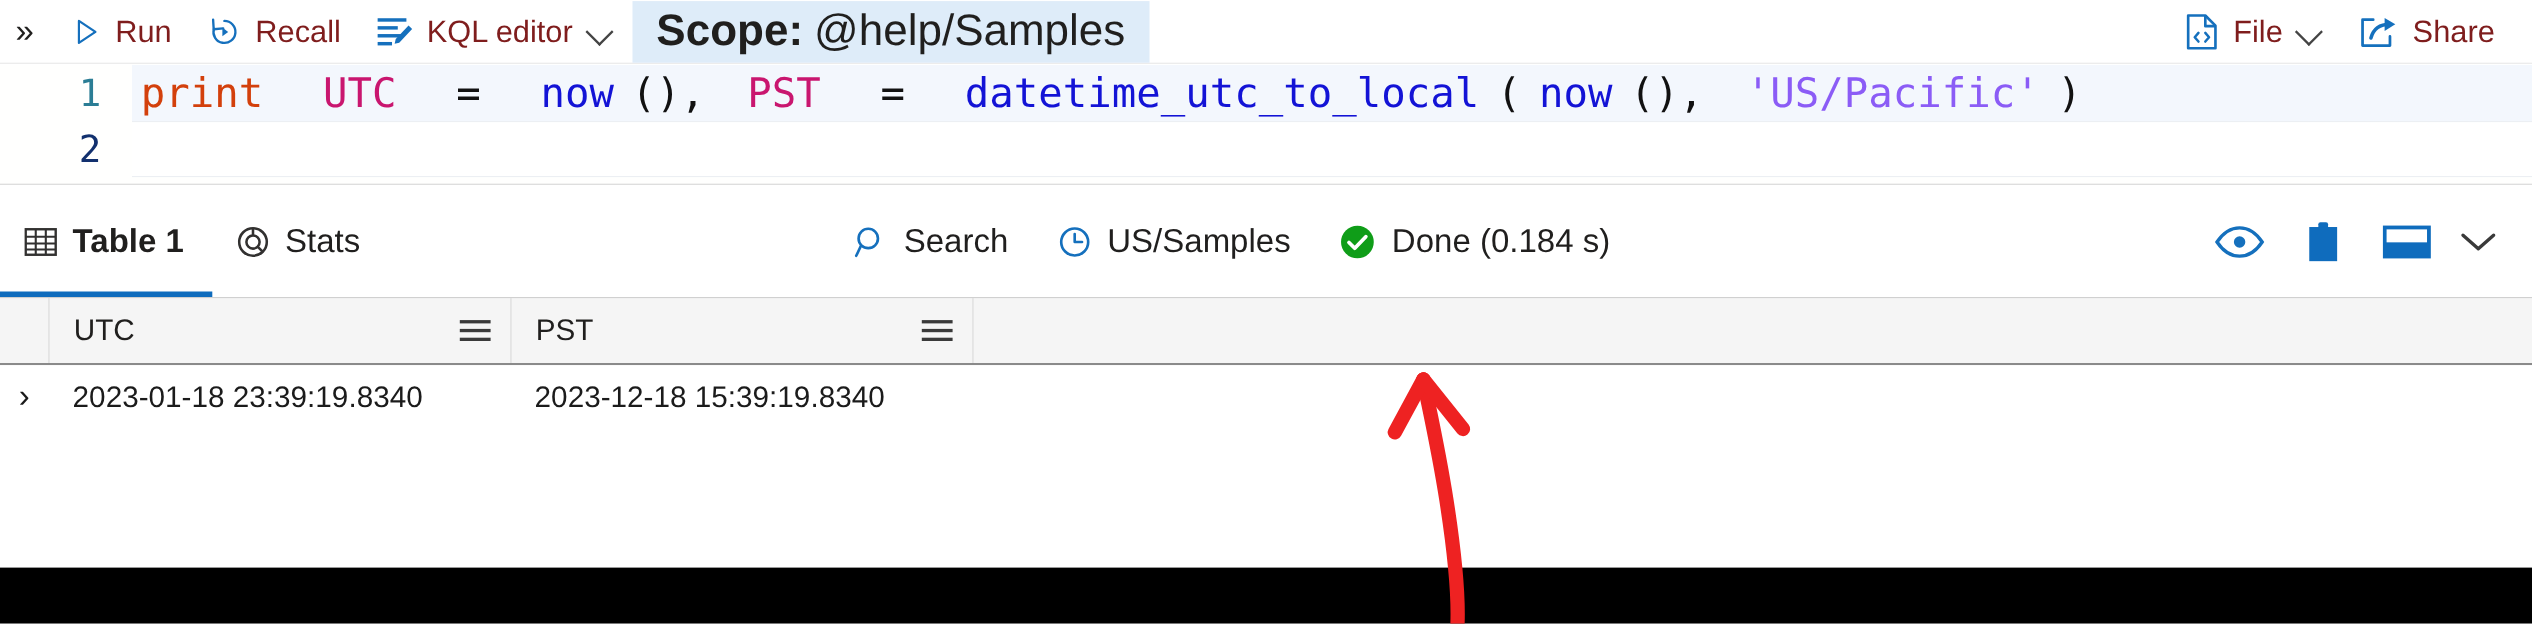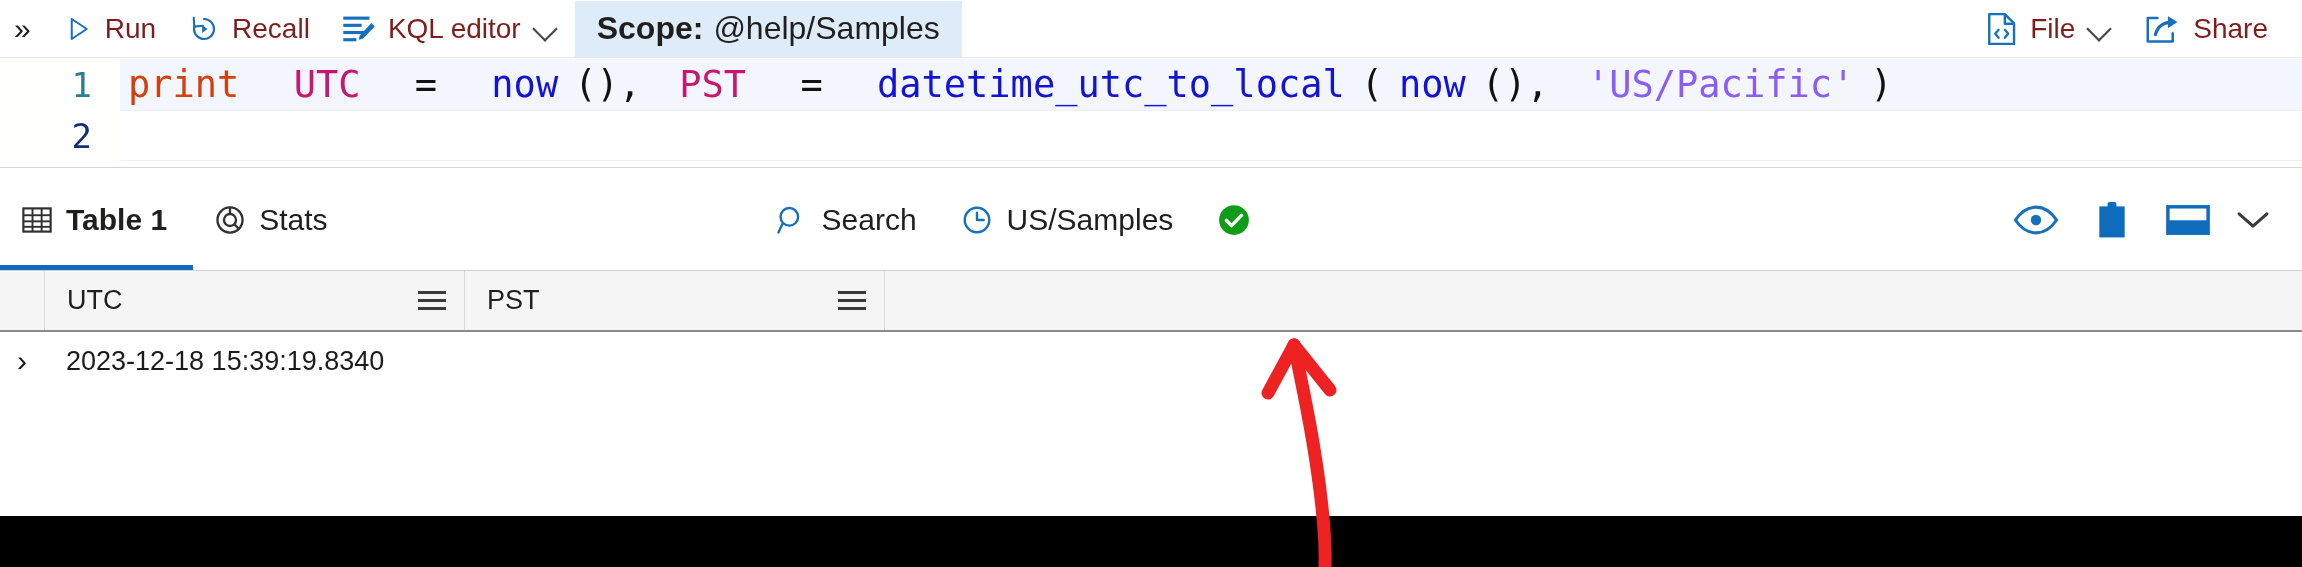--- a/index.html
+++ b/index.html
@@ -49,21 +49,21 @@
     font-size: 30px;
     color: #201f1e;
     display: flex;
     align-items: center;
     height: 100%;
   }
 
   .scope-pill {
     background: #deecf9;
     color: #201f1e;
-    font-size: 32px;
+    font-size: 40px;
     height: 56px;
     display: flex;
     align-items: center;
     padding: 0 22px;
     white-space: nowrap;
   }
   .scope-pill b { font-weight: bold; }
   .scope-pill span.scope-val { font-weight: normal; margin-left: 10px; }
 
   .chevdown {
@@ -429,20 +429,21 @@
         <span>US/Samples</span>
       </div>
 
       <div class="rtool">
         <span class="icon">
           <svg width="34" height="34" viewBox="0 0 24 24" aria-hidden="true">
             <circle cx="12" cy="12" r="10.5" fill="#0f9d18"></circle>
             <path d="M6.6 12.3 L10.3 16 L17.4 8.6" fill="none" stroke="#ffffff" stroke-width="2.4" stroke-linecap="round" stroke-linejoin="round"></path>
           </svg>
         </span>
+        <span>Done (0.184 s)</span>
       </div>
 
     </div>
 
     <div class="rright">
       <div class="ricon-btn">
         <svg width="46" height="32" viewBox="0 0 30 20" aria-hidden="true">
           <path d="M1.6 10 C6 3.4 11 1.6 15 1.6 C19 1.6 24 3.4 28.4 10 C24 16.6 19 18.4 15 18.4 C11 18.4 6 16.6 1.6 10 Z" fill="none" stroke="#1570bd" stroke-width="2"></path>
           <circle cx="15" cy="10" r="3.4" fill="#1570bd"></circle>
         </svg>
@@ -488,20 +489,21 @@
             <i></i>
             <i></i>
           </span>
       </div>
 
       <div class="gh-cell" style="flex:1"></div>
     </div>
 
     <div class="grid-row">
       <div class="gr-exp">›</div>
+      <div class="gr-cell" style="width:420px">2023-01-18 23:39:19.8340</div>
       <div class="gr-cell" style="width:420px">2023-12-18 15:39:19.8340</div>
     </div>
   </div>
 
   <div class="black-bar"></div>
 
   <svg class="annot" viewBox="0 0 2302 567">
     <path d="M1325 567 C1326 540 1322 500 1315 455 C1308 410 1300 375 1294 345" fill="none" stroke="#ee2222" stroke-width="13" stroke-linecap="round"></path>
     <path d="M1294 345 L1268 393" fill="none" stroke="#ee2222" stroke-width="13" stroke-linecap="round"></path>
     <path d="M1294 345 L1330 390" fill="none" stroke="#ee2222" stroke-width="13" stroke-linecap="round"></path>

